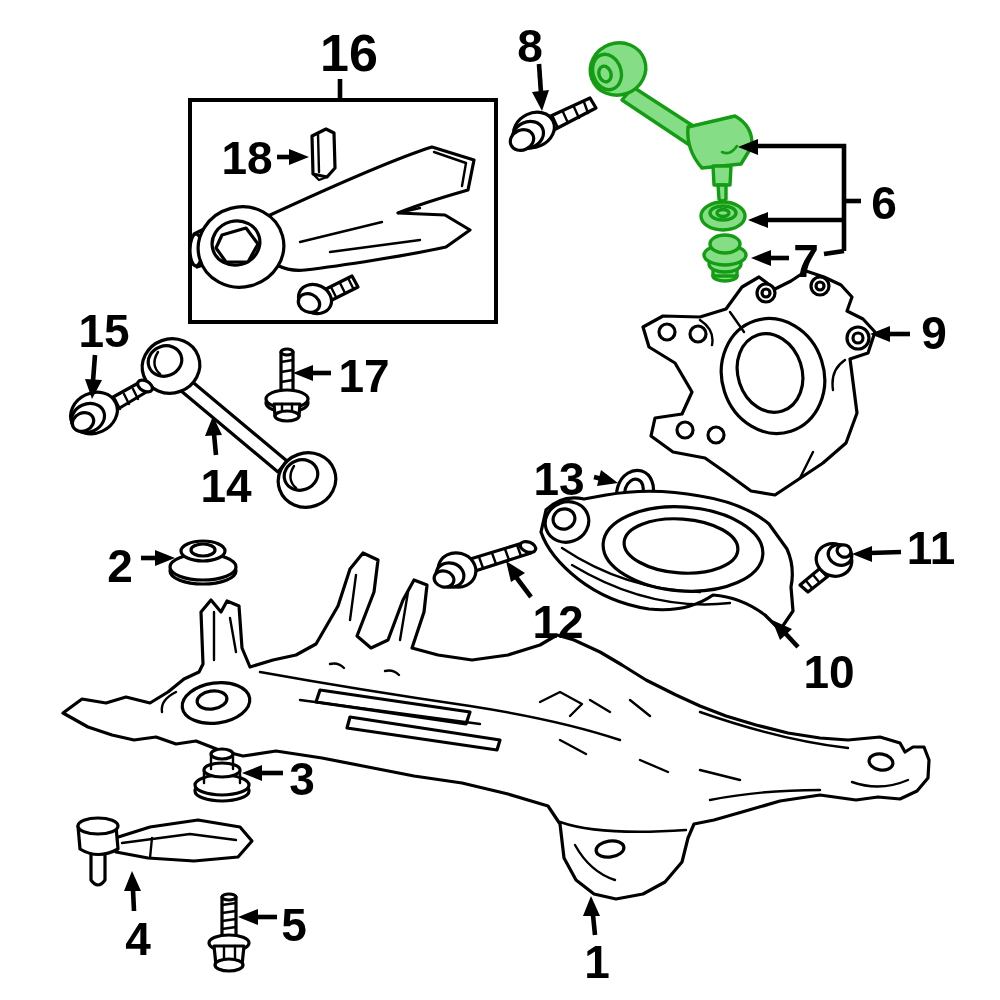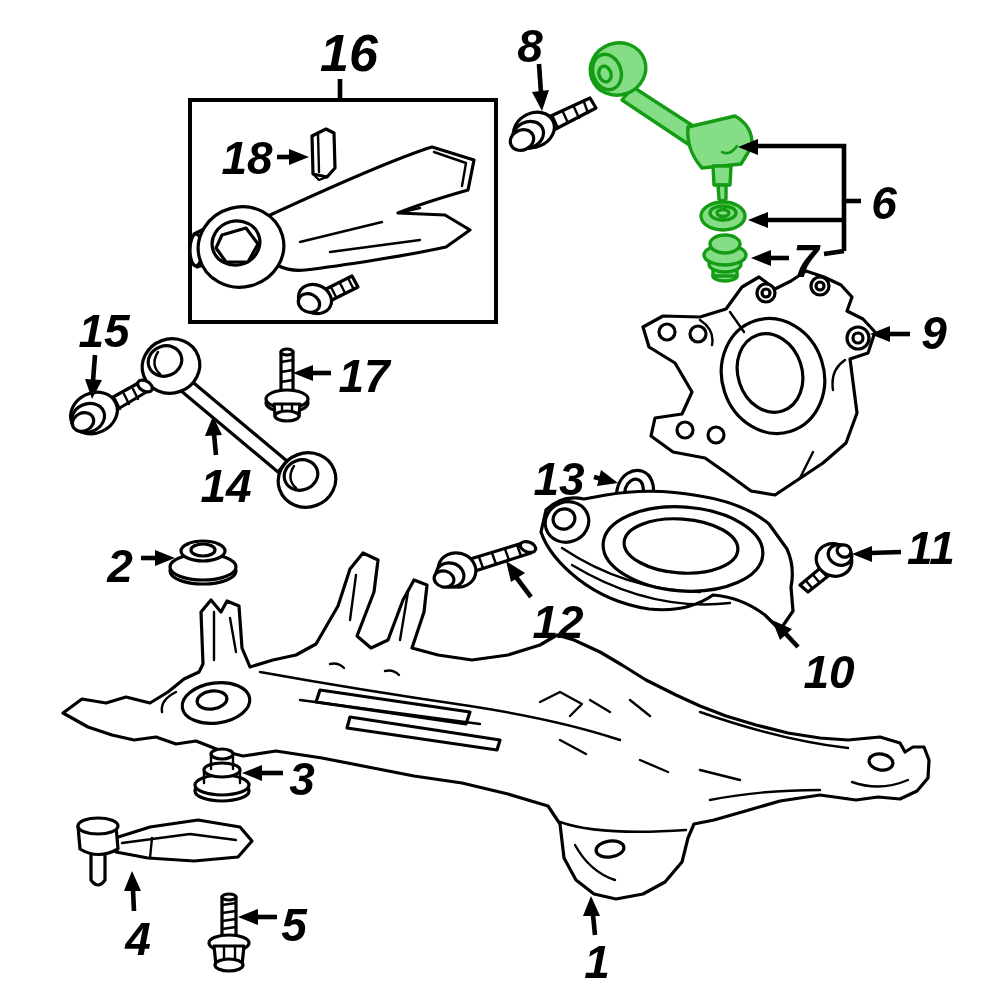--- a/index.html
+++ b/index.html
@@ -3,21 +3,21 @@
 <meta charset="utf-8">
 <style>
   :root {
     --background: #ffffff;
     --ink: #000000;
     --highlight-fill: #85DE85;
     --highlight-stroke: #149C14;
   }
   html,body { margin:0; padding:0; }
   body { background:#e8e8e8; font-family:"Liberation Sans", sans-serif; }
-  .stage { position:relative; width:1000px; height:1000px; background:var(--background); overflow:hidden;font-style:italic; }
+  .stage { position:relative; width:1000px; height:1000px; background:var(--background); overflow:hidden; }
   svg { display:block; }
 
   .part  { stroke:var(--ink); stroke-width:3.2; fill:var(--background); stroke-linejoin:round; stroke-linecap:round; }
   .det   { stroke:var(--ink); stroke-width:2.4; fill:none; stroke-linejoin:round; stroke-linecap:round; }
   .hlp   { stroke:var(--highlight-stroke); stroke-width:3.4; fill:var(--highlight-fill); stroke-linejoin:round; stroke-linecap:round; }
   .hld   { stroke:var(--highlight-stroke); stroke-width:2.6; fill:none; stroke-linecap:round; }
   .leader{ stroke:var(--ink); stroke-width:4.6; fill:none; stroke-linecap:butt; }
   .ahead { fill:var(--ink); stroke:none; }
   .refbox{ fill:none; stroke:var(--ink); stroke-width:4; }
   .callout { font-family:"Liberation Sans", sans-serif; font-weight:700; font-size:46px; fill:var(--ink); }

